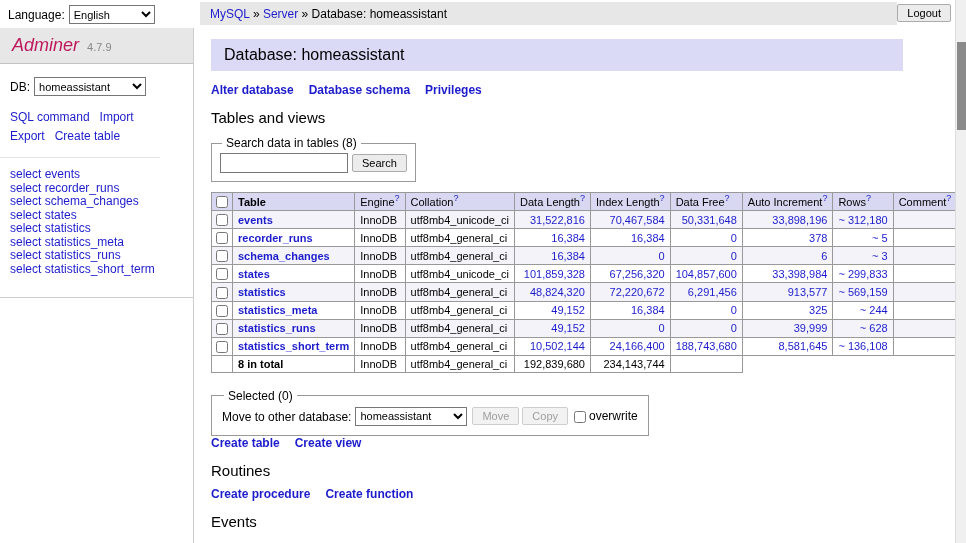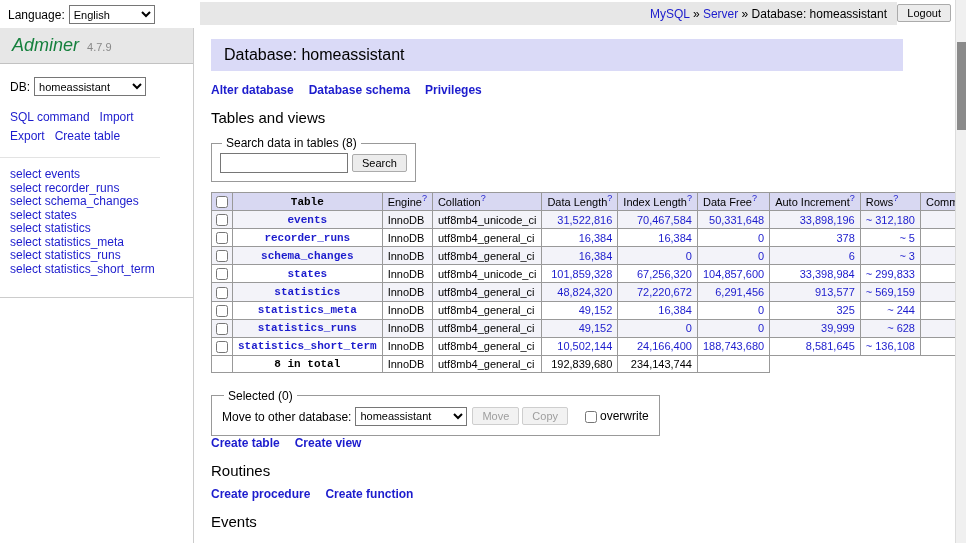--- a/index.html
+++ b/index.html
@@ -21,62 +21,62 @@
   button:disabled { color: #9e9e9e; border-color: #cecece; background: #f2f2f2; cursor: default; }
   input[type=checkbox] { width: 12px; height: 12px; margin: 0; vertical-align: middle; }
 
   
   .lang-row { position: absolute; top: 0; left: 0; width: 194px; height: 28px; padding: 5px 8px; }
   .lang-row select { width: 86px; margin-left: 4px; }
 
   
   .sidebar { position: absolute; top: 28px; left: 0; width: 194px; bottom: 0; border-right: 1px solid #ccc; background: #fff; }
   .sidebar h1 { background: #e7e7e7; border-bottom: 1px solid #c2c2c2; padding: 7px 12px; font-weight: normal; font-size: 18px; }
-  .sidebar h1 .app { font-style: italic; color: #15803d; }
+  .sidebar h1 .app { font-style: italic; color: #be185d; }
   .sidebar h1 .ver { font-size: 11px; color: #888; margin-left: 3px; }
   .db-row { padding: 13px 10px 12px; }
   .db-row select { width: 112px; margin-left: 4px; }
   .side-links { padding: 0 10px 12px; width: 160px; border-bottom: 1px solid #e3e3e3; }
   .side-links a { display: inline-block; margin-right: 10px; line-height: 1.55; }
   .side-tables { list-style: none; padding: 10px 10px 20px; border-bottom: 1px solid #ccc; }
   .side-tables li { line-height: 1.13; }
 
   
   .main { position: absolute; left: 195px; top: 0; right: 11px; bottom: 0; }
-  .breadcrumb { margin: 2px 58px 0 5px; background: #e7e7e7; padding: 5px 10px; height: 23px; font-size: 12px; text-align: right; }
+  .breadcrumb { margin: 2px 58px 0 5px; background: #e7e7e7; padding: 5px 10px; height: 23px; font-size: 12px; }
   .logout { position: absolute; top: 4px; right: 4px; text-align: right; }
   .content { margin: 14px 16px 0; width: 692px; }
   h2.page-title { background: #dadaf7; font-size: 16px; font-weight: normal; padding: 7px 13px; margin-bottom: 12px; }
   .actions { margin: 0 0 6px; }
   .actions a { margin-right: 15px; font-weight: bold; }
   h3.section { font-size: 15px; font-weight: normal; margin: 12px 0 8px; }
 
   fieldset { border: 1px solid #999; padding: 3px 8px 8px; display: inline-block; margin-top: 2px; }
   fieldset legend { font-size: 12px; padding: 0 4px; margin-left: 2px; }
   .search-fs input[type=text] { width: 128px; height: 20px; border: 1px solid #767676; padding: 1px 4px; font-size: 12px; margin-right: 4px; }
 
   table { border-collapse: collapse; margin: 10px 0 6px; font-size: 11px; }
   th, td { border: 1px solid #999; padding: 2px 5px; white-space: nowrap; }
   thead td, thead th { background: #d8d8f2; }
-  th { text-align: center; font-weight: bold; font-family: Liberation Mono, monospace; }
+  th { text-align: left; font-weight: bold; }
   thead td { font-weight: normal; }
   td.num { text-align: right; }
   td.check { text-align: center; padding: 2px 4px; }
   tbody tr.odd { background: #f3f3f9; }
   tbody th a { font-weight: bold; }
   sup.help { font-size: 9px; line-height: 0; }
   tr.total .num { color: #000; }
 
   .selected-fs { margin-top: 10px; padding: 4px 10px 9px; }
   .sel-buttons { margin: 3px 0 7px; }
   .sel-buttons button { margin-right: 3px; }
   .move-row { font-size: 12px; }
   .move-row select { width: 112px; margin: 0 5px 0 4px; }
   .move-row button { margin-right: 3px; }
-  .move-row label { margin-left: 14px; cursor: default; }
+  .move-row label { margin-left: 3px; cursor: default; }
   .move-row label span { margin-left: 3px; }
 
   
   .scrollbar { position: absolute; top: 0; right: 0; width: 11px; height: 543px; background: #f0f0f0; border-left: 1px solid #dcdcdc; }
   .scroll-thumb { position: absolute; top: 42px; left: 1px; width: 9px; height: 88px; background: #8a8a8a; }
 </style>
 </head>
 <body>
 
 <div class="lang-row">

